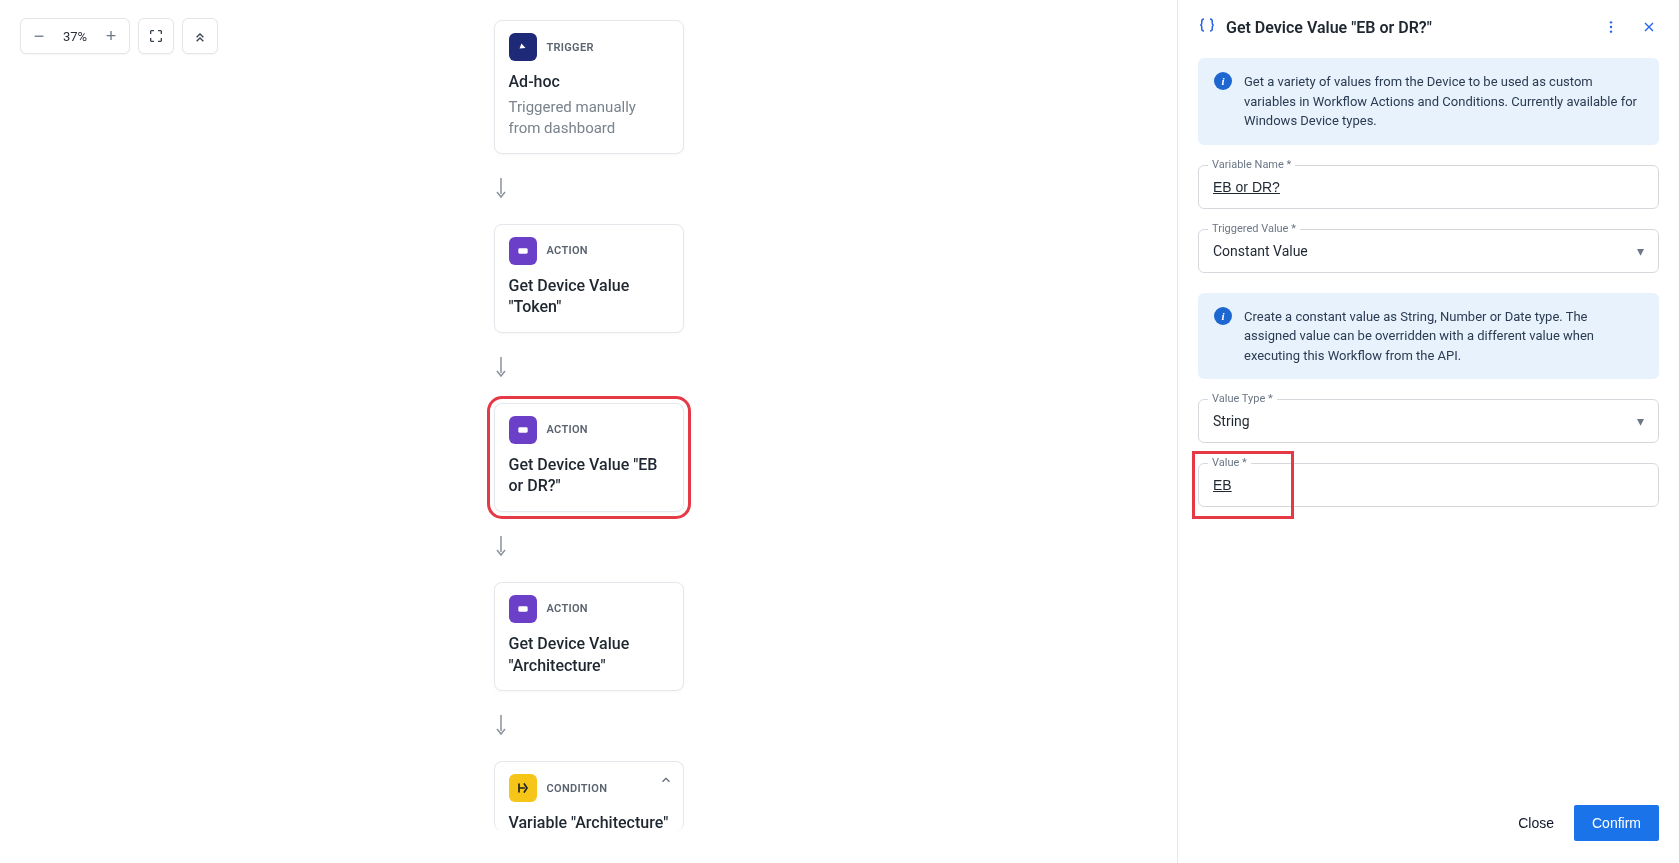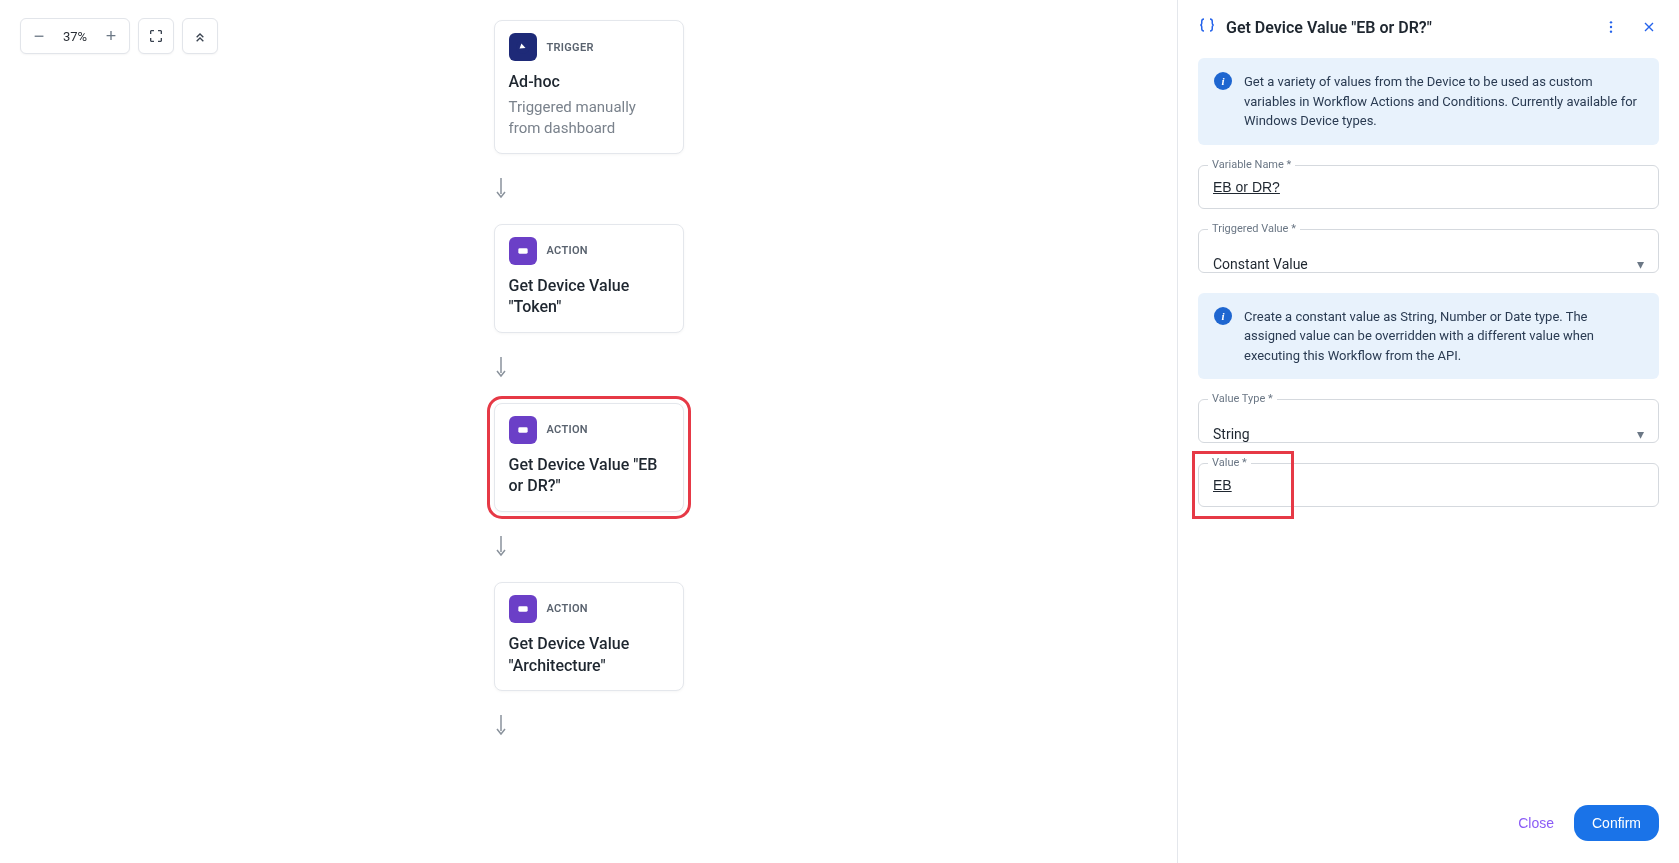--- a/index.html
+++ b/index.html
@@ -41,28 +41,28 @@
 .icon-btn svg { width: 16px; height: 16px; }
 
 .panel-body { flex: 1; padding: 0 20px; overflow-y: auto; }
 .info-box { background: #e8f2fc; border-radius: 6px; padding: 14px 16px; display: flex; gap: 12px; align-items: flex-start; margin-bottom: 20px; margin-top: 6px; }
 .info-icon { width: 18px; height: 18px; background: #1e66d0; border-radius: 50%; color: #fff; font-size: 11px; font-weight: 700; display: flex; align-items: center; justify-content: center; flex-shrink: 0; font-style: italic; font-family: Georgia, serif; }
 .info-text { font-size: 13px; color: #2a3b52; line-height: 1.5; }
 
 .field { position: relative; margin-bottom: 20px; }
 .field-label { position: absolute; top: -7px; left: 10px; background: #fff; padding: 0 4px; font-size: 11px; color: #6b7785; text-align: center; }
 .field-input { width: 100%; border: 1px solid #d5d9de; border-radius: 6px; height: 44px; padding: 0 14px; font-size: 14px; color: #1f2730; background: #fff; text-decoration: underline; }
-.field-select { width: 100%; border: 1px solid #d5d9de; border-radius: 6px; height: 44px; padding: 0 14px; font-size: 14px; color: #1f2730; background: #fff; display: flex; align-items: flex-end; justify-content: space-between; cursor: pointer; }
+.field-select { width: 100%; border: 1px solid #d5d9de; border-radius: 6px; height: 44px; padding: 0 14px; font-size: 14px; color: #1f2730; background: #fff; display: flex; align-items: center; justify-content: space-between; cursor: pointer; }
 .field-select .caret { color: #6b7785; }
 .field.highlight { position: relative; border-radius: 15px; }
 .field.highlight::after { content: ""; position: absolute; top: -12px; left: -6px; width: 96px; height: 62px; border: 3px solid #e63946; pointer-events: none; }
 
 .panel-footer { padding: 18px 20px 22px 20px; display: flex; justify-content: flex-end; gap: 16px; align-items: center; }
-.btn-text { background: none; border: none; font-size: 14px; color: #8b5cf6; cursor: pointer; padding: 8px 4px; }
-.btn-primary { background: #1a73e8; color: #fff; border: none; border-radius: 14px; font-size: 14px; font-weight: 500; padding: 10px 18px; cursor: pointer; }
+.btn-text { background: none; border: none; font-size: 14px; color: #0f172a; cursor: pointer; padding: 8px 4px; }
+.btn-primary { background: #1a73e8; color: #fff; border: none; border-radius: 2px; font-size: 14px; font-weight: 500; padding: 10px 18px; cursor: pointer; }
 </style>
 </head>
 <body>
 
 <div class="app">
   <div class="canvas">
     <div class="toolbar">
       <div class="zoom-group">
         <button class="zoom-btn">−</button>
         <span class="zoom-label">37%</span>
@@ -149,20 +149,36 @@
         </div>
         <div class="node-title">Get Device Value "Architecture"</div>
       </div>
       <div class="arrow">
           <svg viewBox="0 0 14 22">
             <line x1="7" y1="0" x2="7" y2="16" stroke="#8a929c" stroke-width="1.5"></line>
             <path d="M3 14l4 5 4-5" fill="none" stroke="#8a929c" stroke-width="1.5"></path>
           </svg>
         </div>
 
+      <div class="node cut">
+        <div class="node-header">
+          <div class="node-icon icon-condition">
+            <svg viewBox="0 0 24 24">
+                <path d="M6 6v12M6 12h8M14 6l4 6-4 6" fill="none" stroke="#222" stroke-width="2.5" stroke-linecap="round"></path>
+              </svg>
+          </div>
+          <span class="node-type">CONDITION</span>
+          <span class="node-collapse">
+            <svg viewBox="0 0 24 24" fill="none" stroke="currentColor" stroke-width="2">
+                <path d="M6 15l6-6 6 6"></path>
+              </svg>
+          </span>
+        </div>
+        <div class="node-title">Variable "Architecture" "is</div>
+      </div>
     </div>
   </div>
 
   <div class="panel">
     <div class="panel-header">
       <span class="panel-header-icon">
         <svg viewBox="0 0 24 24" fill="none" stroke="currentColor" stroke-width="2">
             <path d="M8 4c-2 0-3 1-3 3v2c0 2-1 3-2 3 1 0 2 1 2 3v2c0 2 1 3 3 3M16 4c2 0 3 1 3 3v2c0 2 1 3 2 3-1 0-2 1-2 3v2c0 2-1 3-3 3"></path>
           </svg>
       </span>

